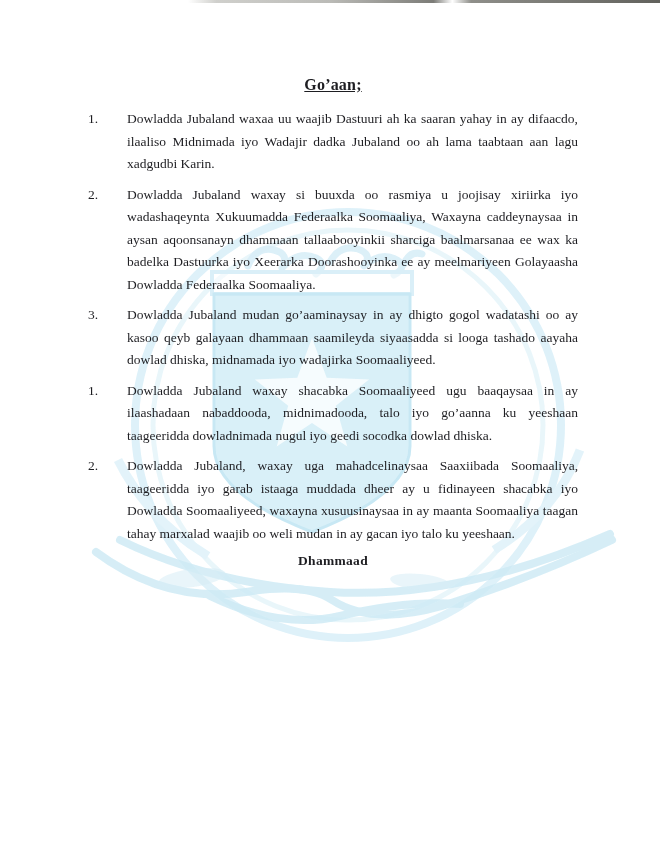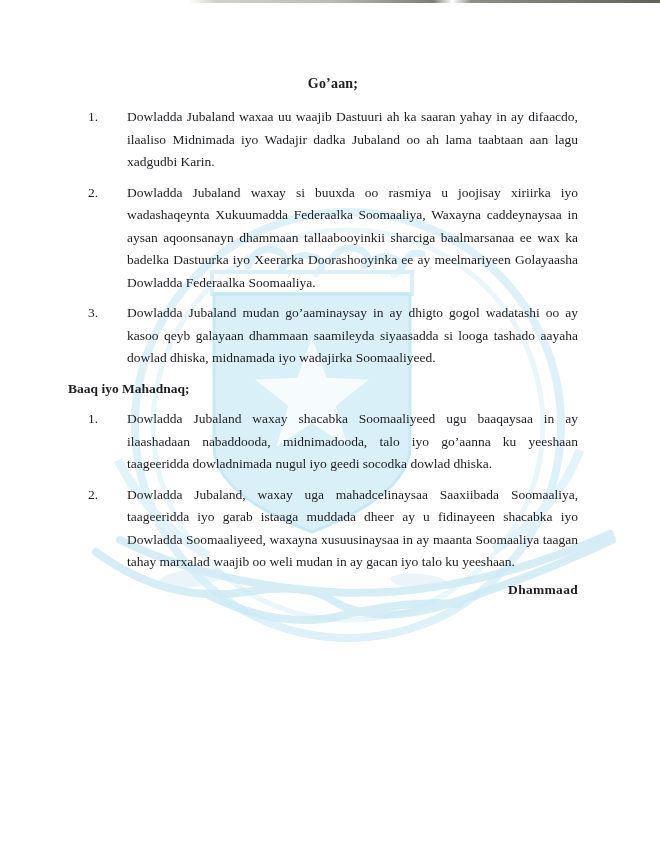--- a/index.html
+++ b/index.html
@@ -25,38 +25,39 @@
   .watermark{
     position:absolute;left:0;top:0;width:660px;height:854px;
     z-index:0;pointer-events:none;
   }
   .content{
     position:absolute;left:88px;top:76px;width:490px;z-index:1;
   }
   .title{
     margin:0 0 14px 0;
     text-align:center;
-    font-size:14px;font-weight:bold;
+    font-size:16px;font-weight:bold;
     letter-spacing:0.2px;
+    text-decoration:underline;
   }
   .doc-list{margin:0;padding:0;list-style:none;}
   .doc-item{
     display:flex;
     font-size:13.5px;line-height:22.5px;
     margin:0 0 8px 0;
   }
   .doc-item .num{flex:none;width:24px;}
   .doc-item .txt{flex:1;text-align:justify;margin-left:15px;}
   .section-heading{
     margin:6px 0 8px -20px;
     font-size:13.5px;line-height:22.5px;font-weight:bold;
   }
   .closing{
     margin-top:6px;
-    text-align:right;
+    text-align:center;
     font-size:13.5px;font-weight:bold;
     letter-spacing:0.3px;
   }
 </style>
 </head>
 <body>
 
 <div class="page">
 
   <div class="scan-edge"></div>
@@ -106,21 +107,20 @@
       <li class="doc-item">
         <span class="num">2.</span>
         <span class="txt">Dowladda Jubaland waxay si buuxda oo rasmiya u joojisay xiriirka iyo wadashaqeynta Xukuumadda Federaalka Soomaaliya, Waxayna caddeynaysaa in aysan aqoonsanayn dhammaan tallaabooyinkii sharciga baalmarsanaa ee wax ka badelka Dastuurka iyo Xeerarka Doorashooyinka ee ay meelmariyeen Golayaasha Dowladda Federaalka Soomaaliya.</span>
       </li>
       <li class="doc-item">
         <span class="num">3.</span>
         <span class="txt">Dowladda Jubaland mudan go’aaminaysay in ay dhigto gogol wadatashi oo ay kasoo qeyb galayaan dhammaan saamileyda siyaasadda si looga tashado aayaha dowlad dhiska, midnamada iyo wadajirka Soomaaliyeed.</span>
       </li>
     </ol>
 
-    <h2 class="section-heading">Baaq iyo Mahadnaq;</h2>
 
     <ol class="doc-list">
       <li class="doc-item">
         <span class="num">1.</span>
         <span class="txt">Dowladda Jubaland waxay shacabka Soomaaliyeed ugu baaqaysaa in ay ilaashadaan nabaddooda, midnimadooda, talo iyo go’aanna ku yeeshaan taageeridda dowladnimada nugul iyo geedi socodka dowlad dhiska.</span>
       </li>
       <li class="doc-item">
         <span class="num">2.</span>
         <span class="txt">Dowladda Jubaland, waxay uga mahadcelinaysaa Saaxiibada Soomaaliya, taageeridda iyo garab istaaga muddada dheer ay u fidinayeen shacabka iyo Dowladda Soomaaliyeed, waxayna xusuusinaysaa in ay maanta Soomaaliya taagan tahay marxalad waajib oo weli mudan in ay gacan iyo talo ku yeeshaan.</span>
       </li>

